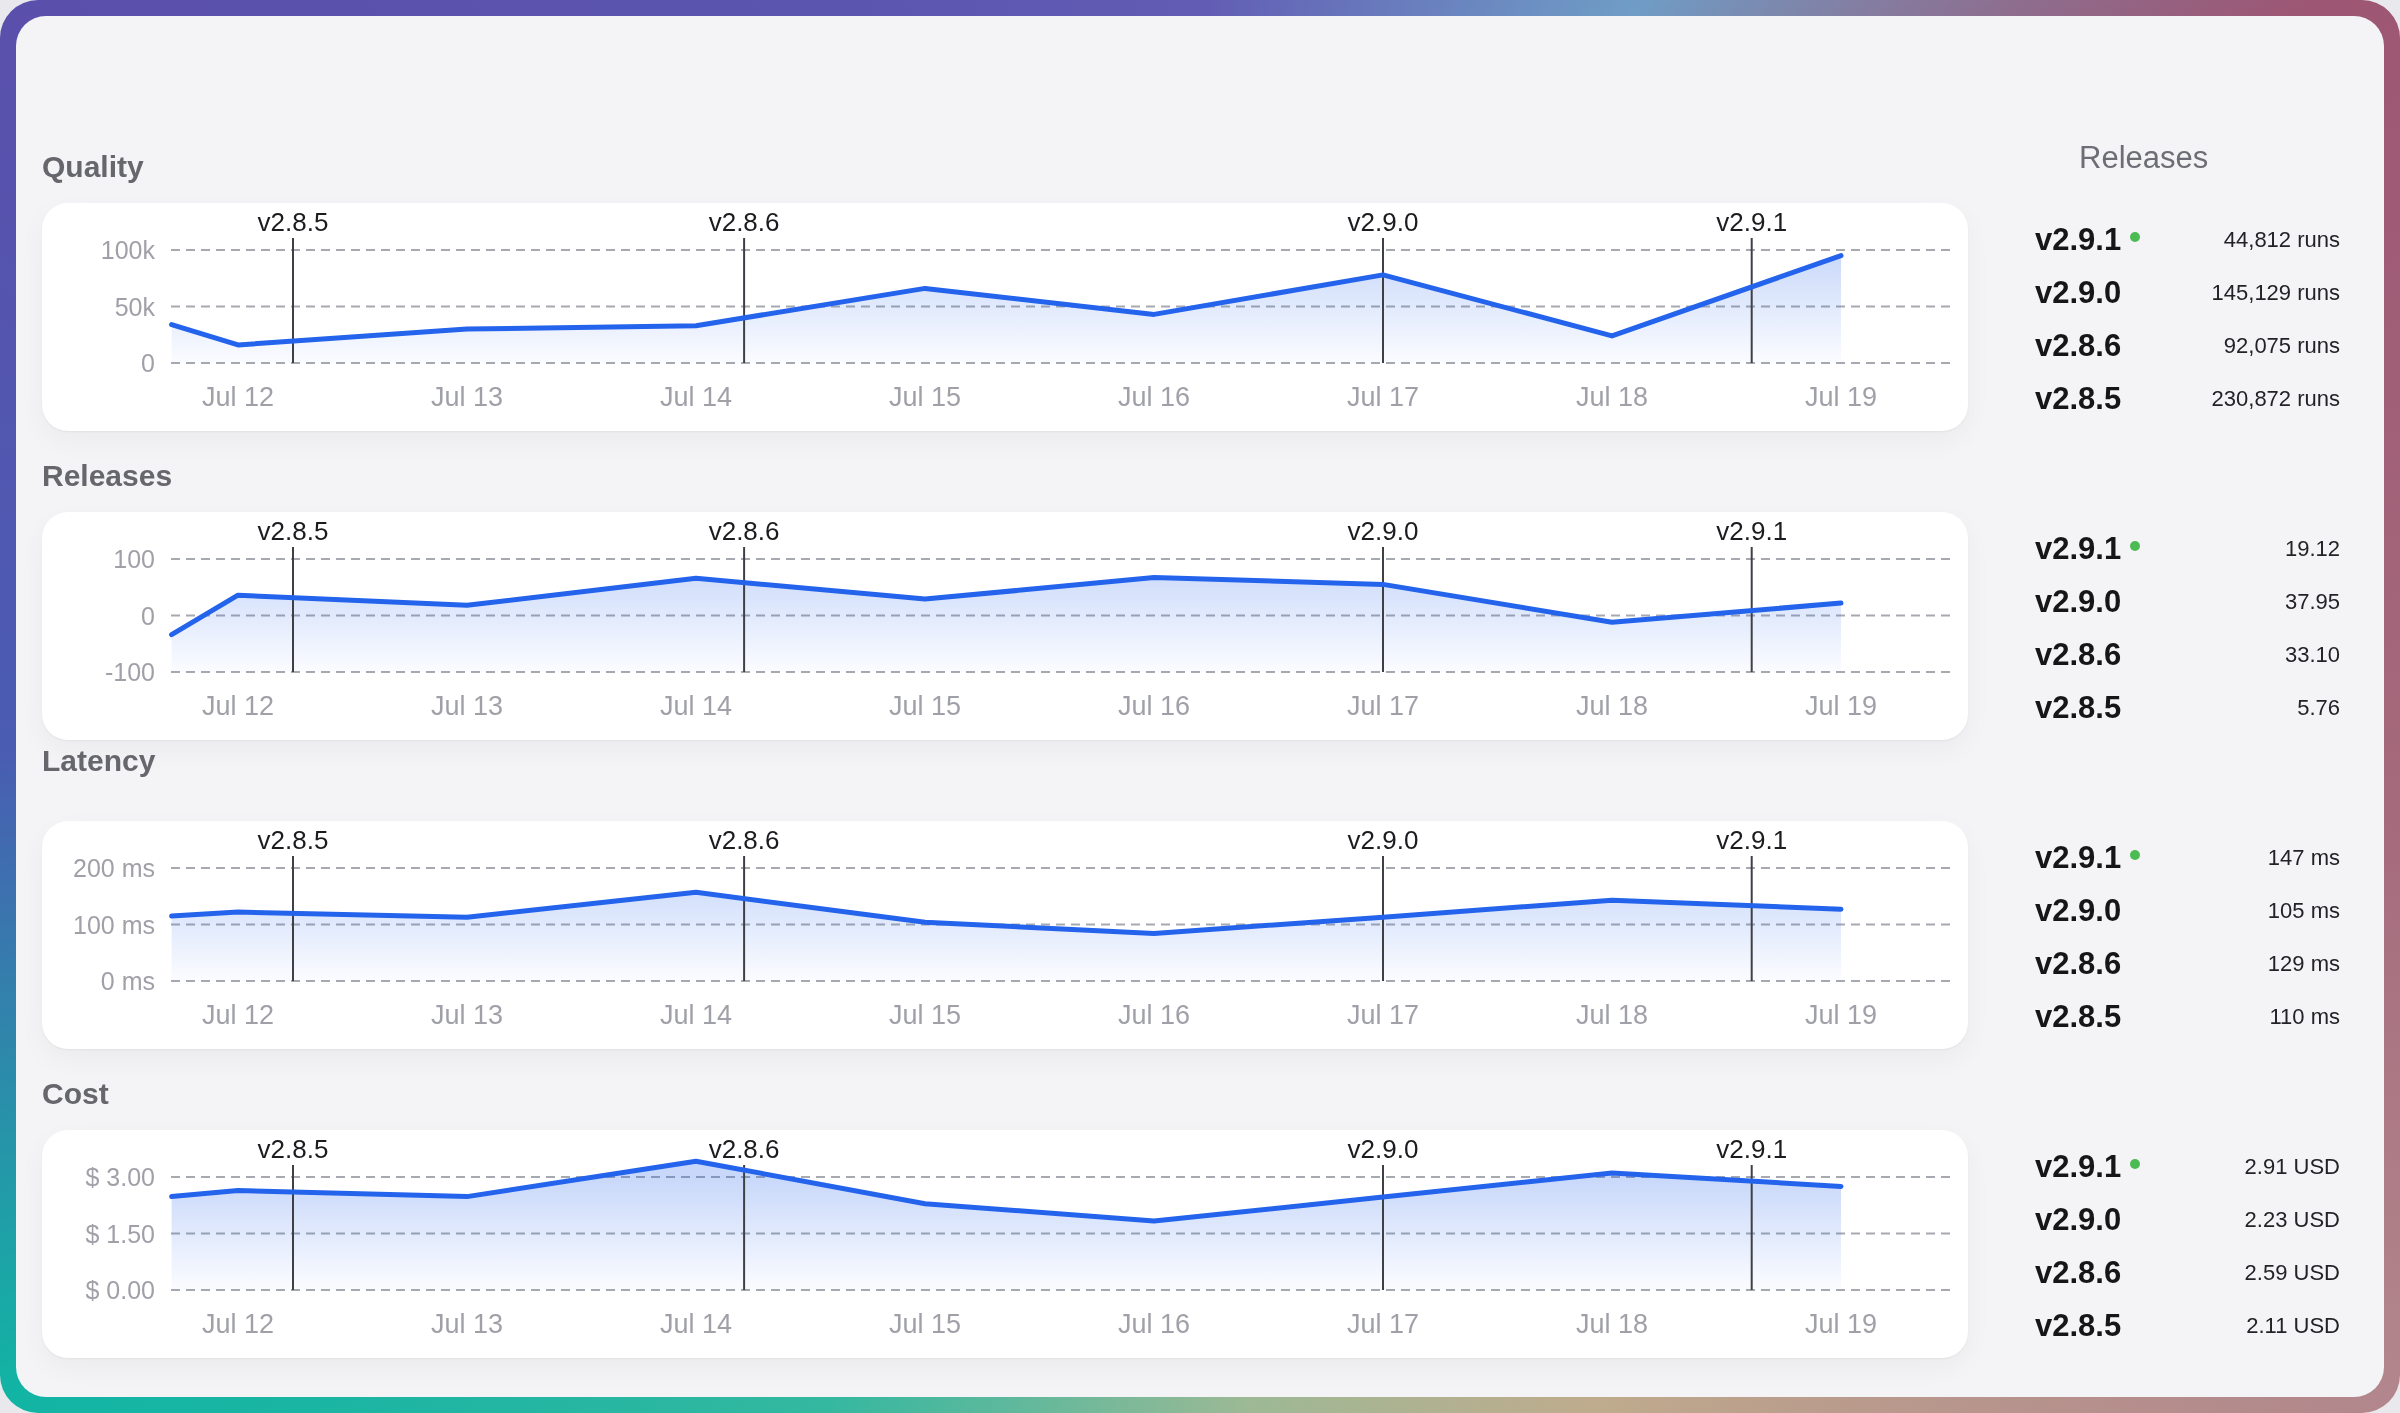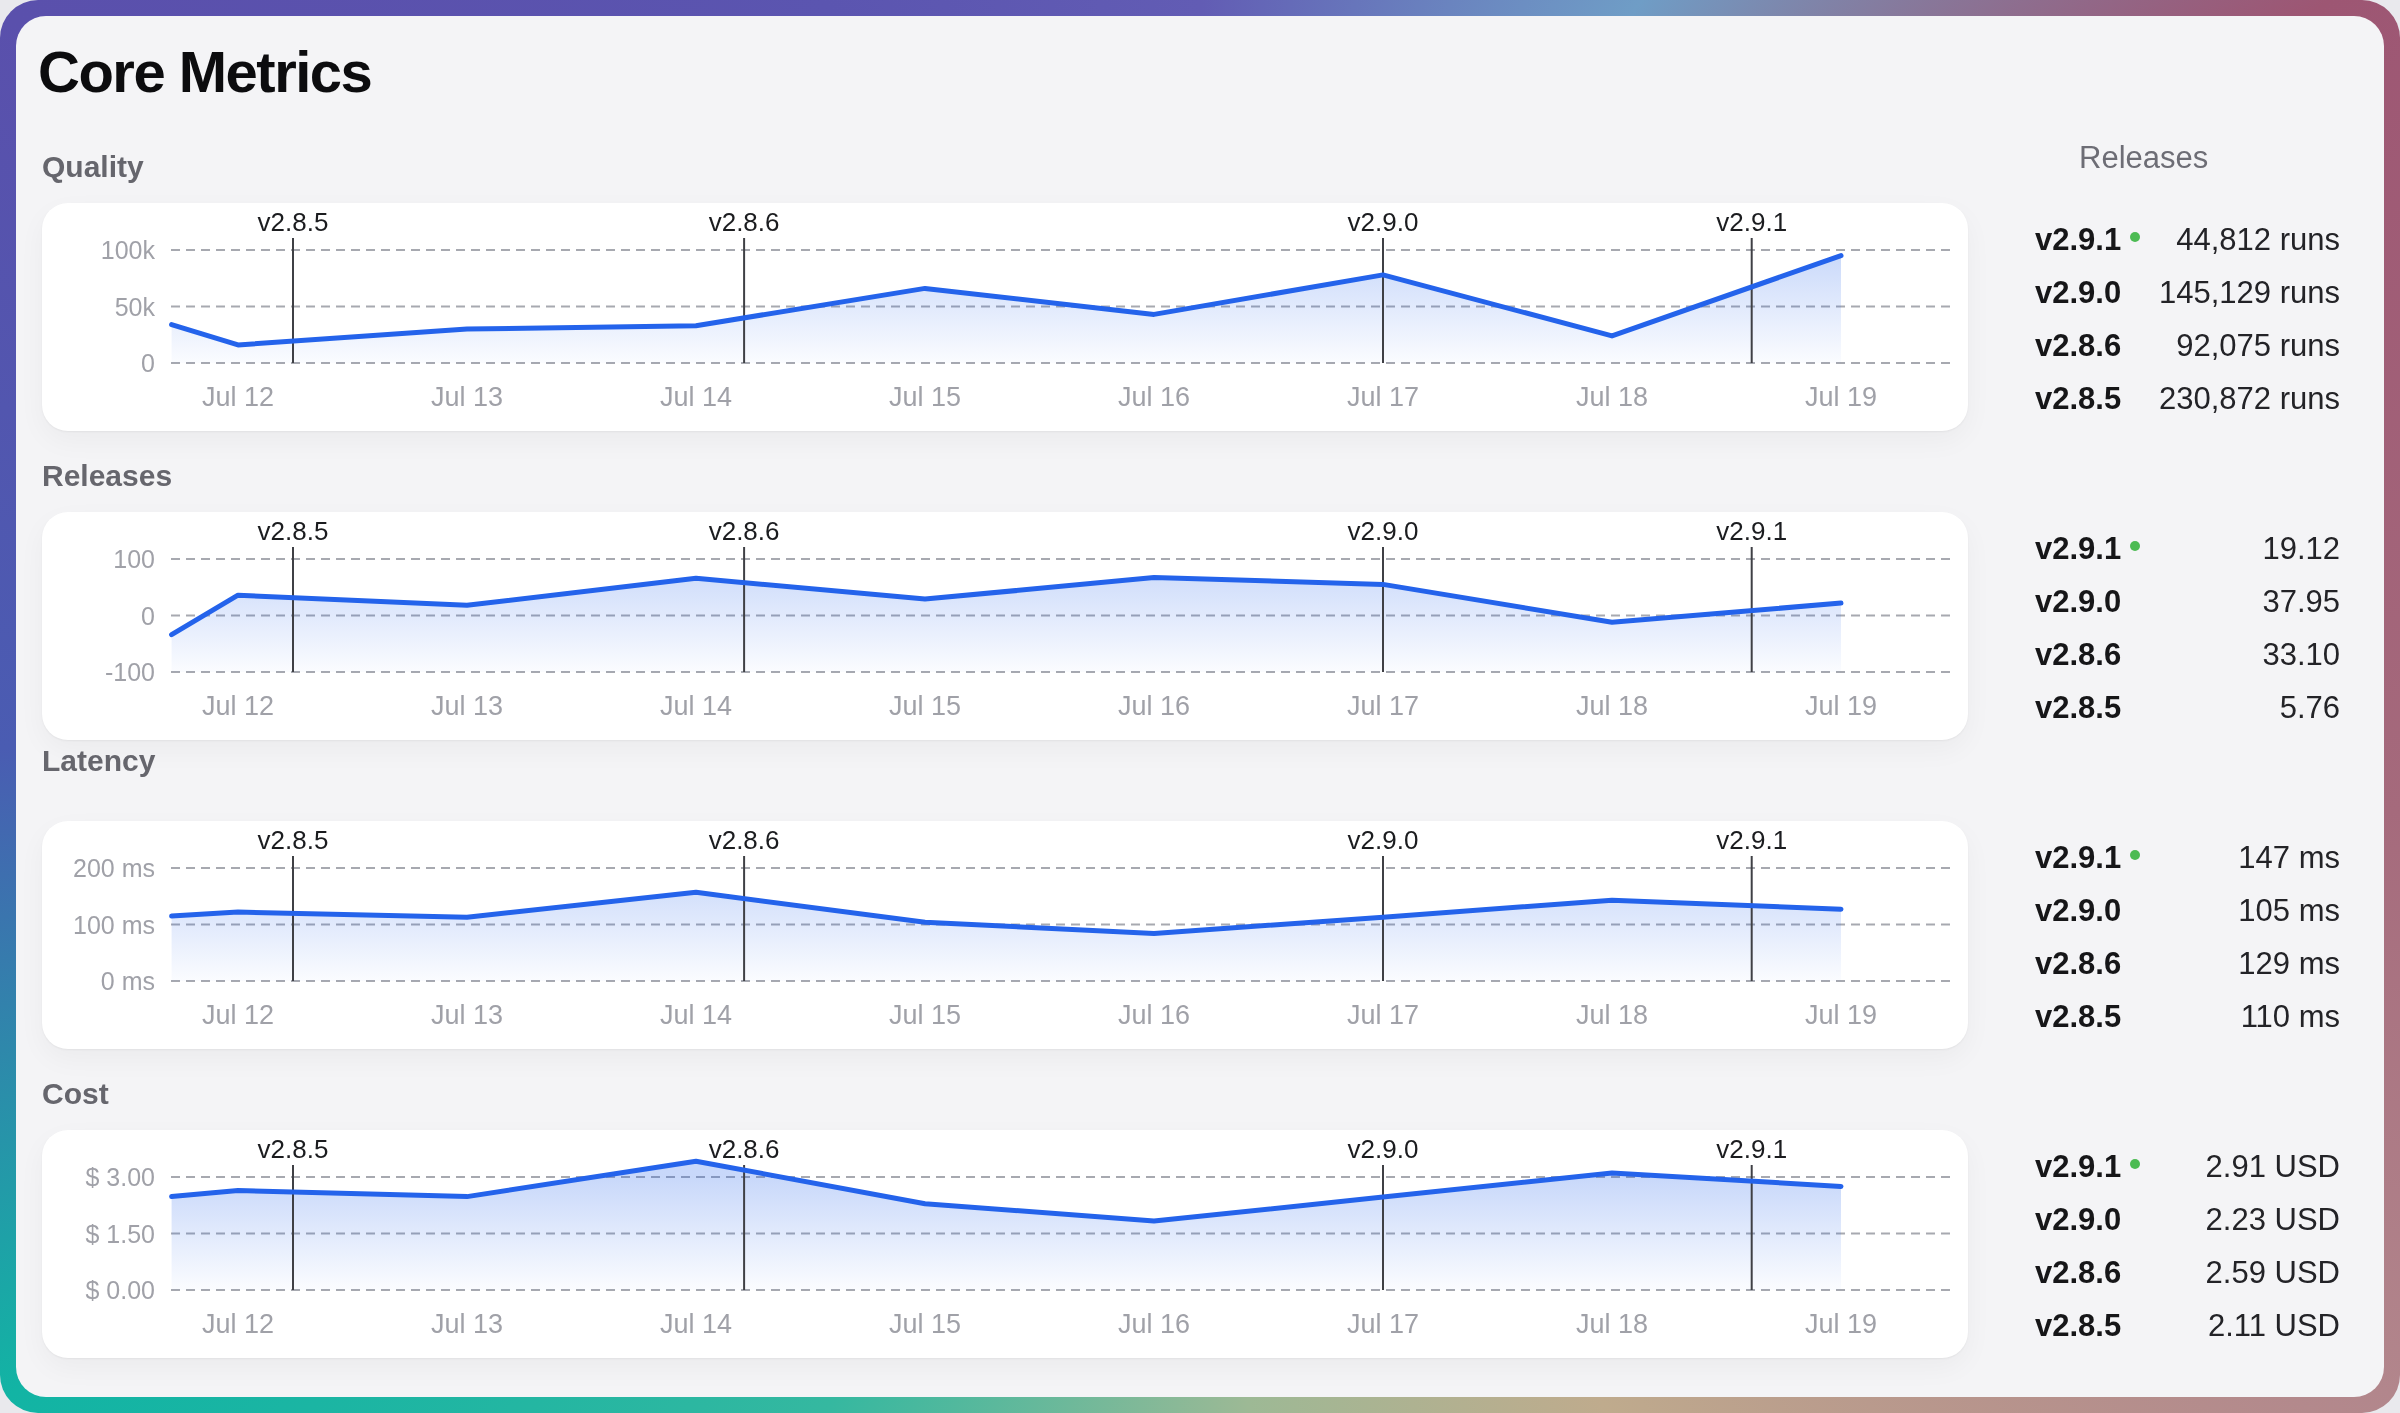--- a/index.html
+++ b/index.html
@@ -39,33 +39,32 @@
   .ytick{font-size:25px;fill:#a0a1a8;text-anchor:end;}
   .xtick{font-size:27px;fill:#a0a1a8;text-anchor:middle;}
   .series{fill:none;stroke:#2463eb;stroke-width:5;stroke-linejoin:round;stroke-linecap:round;}
   .rel-heading{
     position:absolute;left:2019px;top:124px;
     font-size:31px;font-weight:400;color:#6d6d75;margin-left:44px;
   }
   .rel-group{position:absolute;left:2019px;width:305px;}
   .rel-row{height:53px;display:flex;align-items:center;justify-content:space-between;}
   .rel-version{font-size:31px;font-weight:700;color:#161618;white-space:nowrap;}
-  .rel-value{font-size:31px;font-weight:400;color:#232327;white-space:nowrap;}
+  .rel-value{font-size:22px;font-weight:400;color:#232327;white-space:nowrap;}
   .dot{
     display:inline-block;width:10px;height:10px;border-radius:50%;
     margin-left:9px;transform:translateY(-8px);
   }
 </style>
 </head>
 <body>
 
 <div class="frame">
   <div class="card">
 
-    <div class="page-title">Core Metrics</div>
 
     <div class="section-label" style="top:134px">Quality</div>
     <div class="panel" style="top:187px">
         <svg viewBox="0 0 1926 228">
           <defs>
             <linearGradient id="grad-volume" gradientUnits="userSpaceOnUse" x1="0" y1="47" x2="0" y2="160">
               <stop offset="0" stop-color="rgba(36,99,235,0.25)"></stop>
               <stop offset="1" stop-color="rgba(36,99,235,0.02)"></stop>
             </linearGradient>
           </defs>

